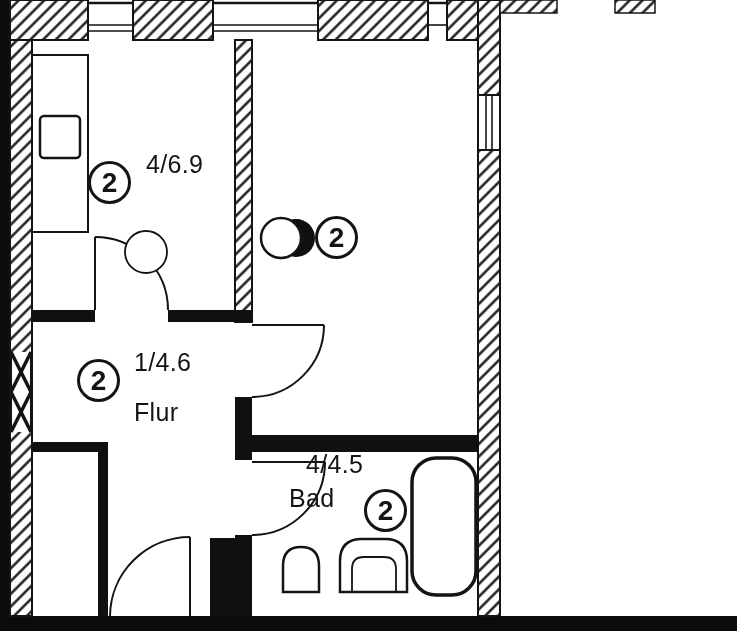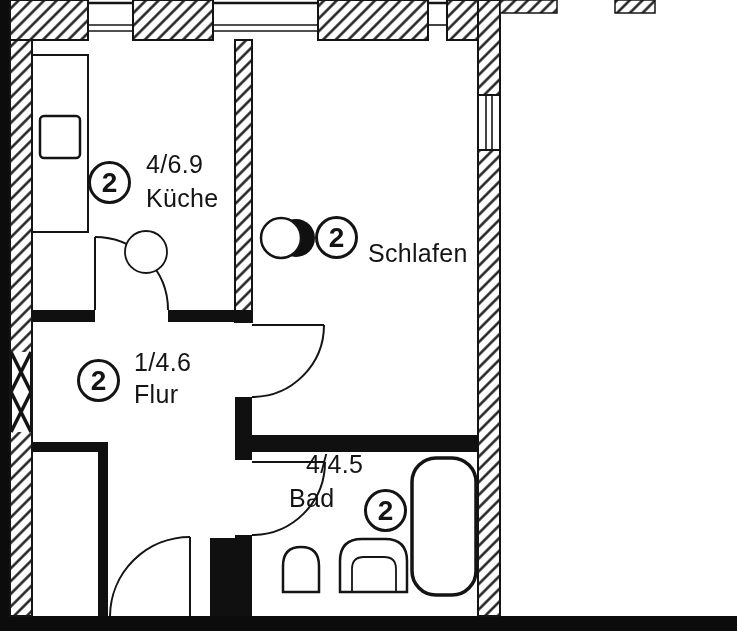--- a/index.html
+++ b/index.html
@@ -115,26 +115,24 @@
       <path d="M 352 592 L 352 569 Q 352 557 364 557 L 384 557 Q 396 557 396 569 L 396 592 Z" stroke-width="1.8" fill="none"></path>
       <g>
         <circle cx="296" cy="238" r="19" fill="#101010" stroke="none"></circle>
         <circle cx="281" cy="238" r="20" fill="#ffffff" stroke-width="2.5"></circle>
       </g>
     </g>
   </svg>
 
   <div class="badge" style="left:88px;top:161px">2</div>
   <div class="lbl" style="left:146px;top:150px">4/6.9</div>
-  <div class="lbl" style="left:146px;top:184px">Küche</div>
 
   <div class="badge" style="left:315px;top:216px">2</div>
-  <div class="lbl" style="left:368px;top:239px">Schlafen</div>
 
   <div class="badge" style="left:77px;top:359px">2</div>
   <div class="lbl" style="left:134px;top:348px">1/4.6</div>
-  <div class="lbl" style="left:134px;top:380px">Flur</div>
+  <div class="lbl" style="left:134px;top:398px">Flur</div>
 
   <div class="lbl" style="left:306px;top:450px">4/4.5</div>
   <div class="lbl" style="left:289px;top:484px">Bad</div>
   <div class="badge" style="left:364px;top:489px">2</div>
 
 </div>
 
 </body></html>

